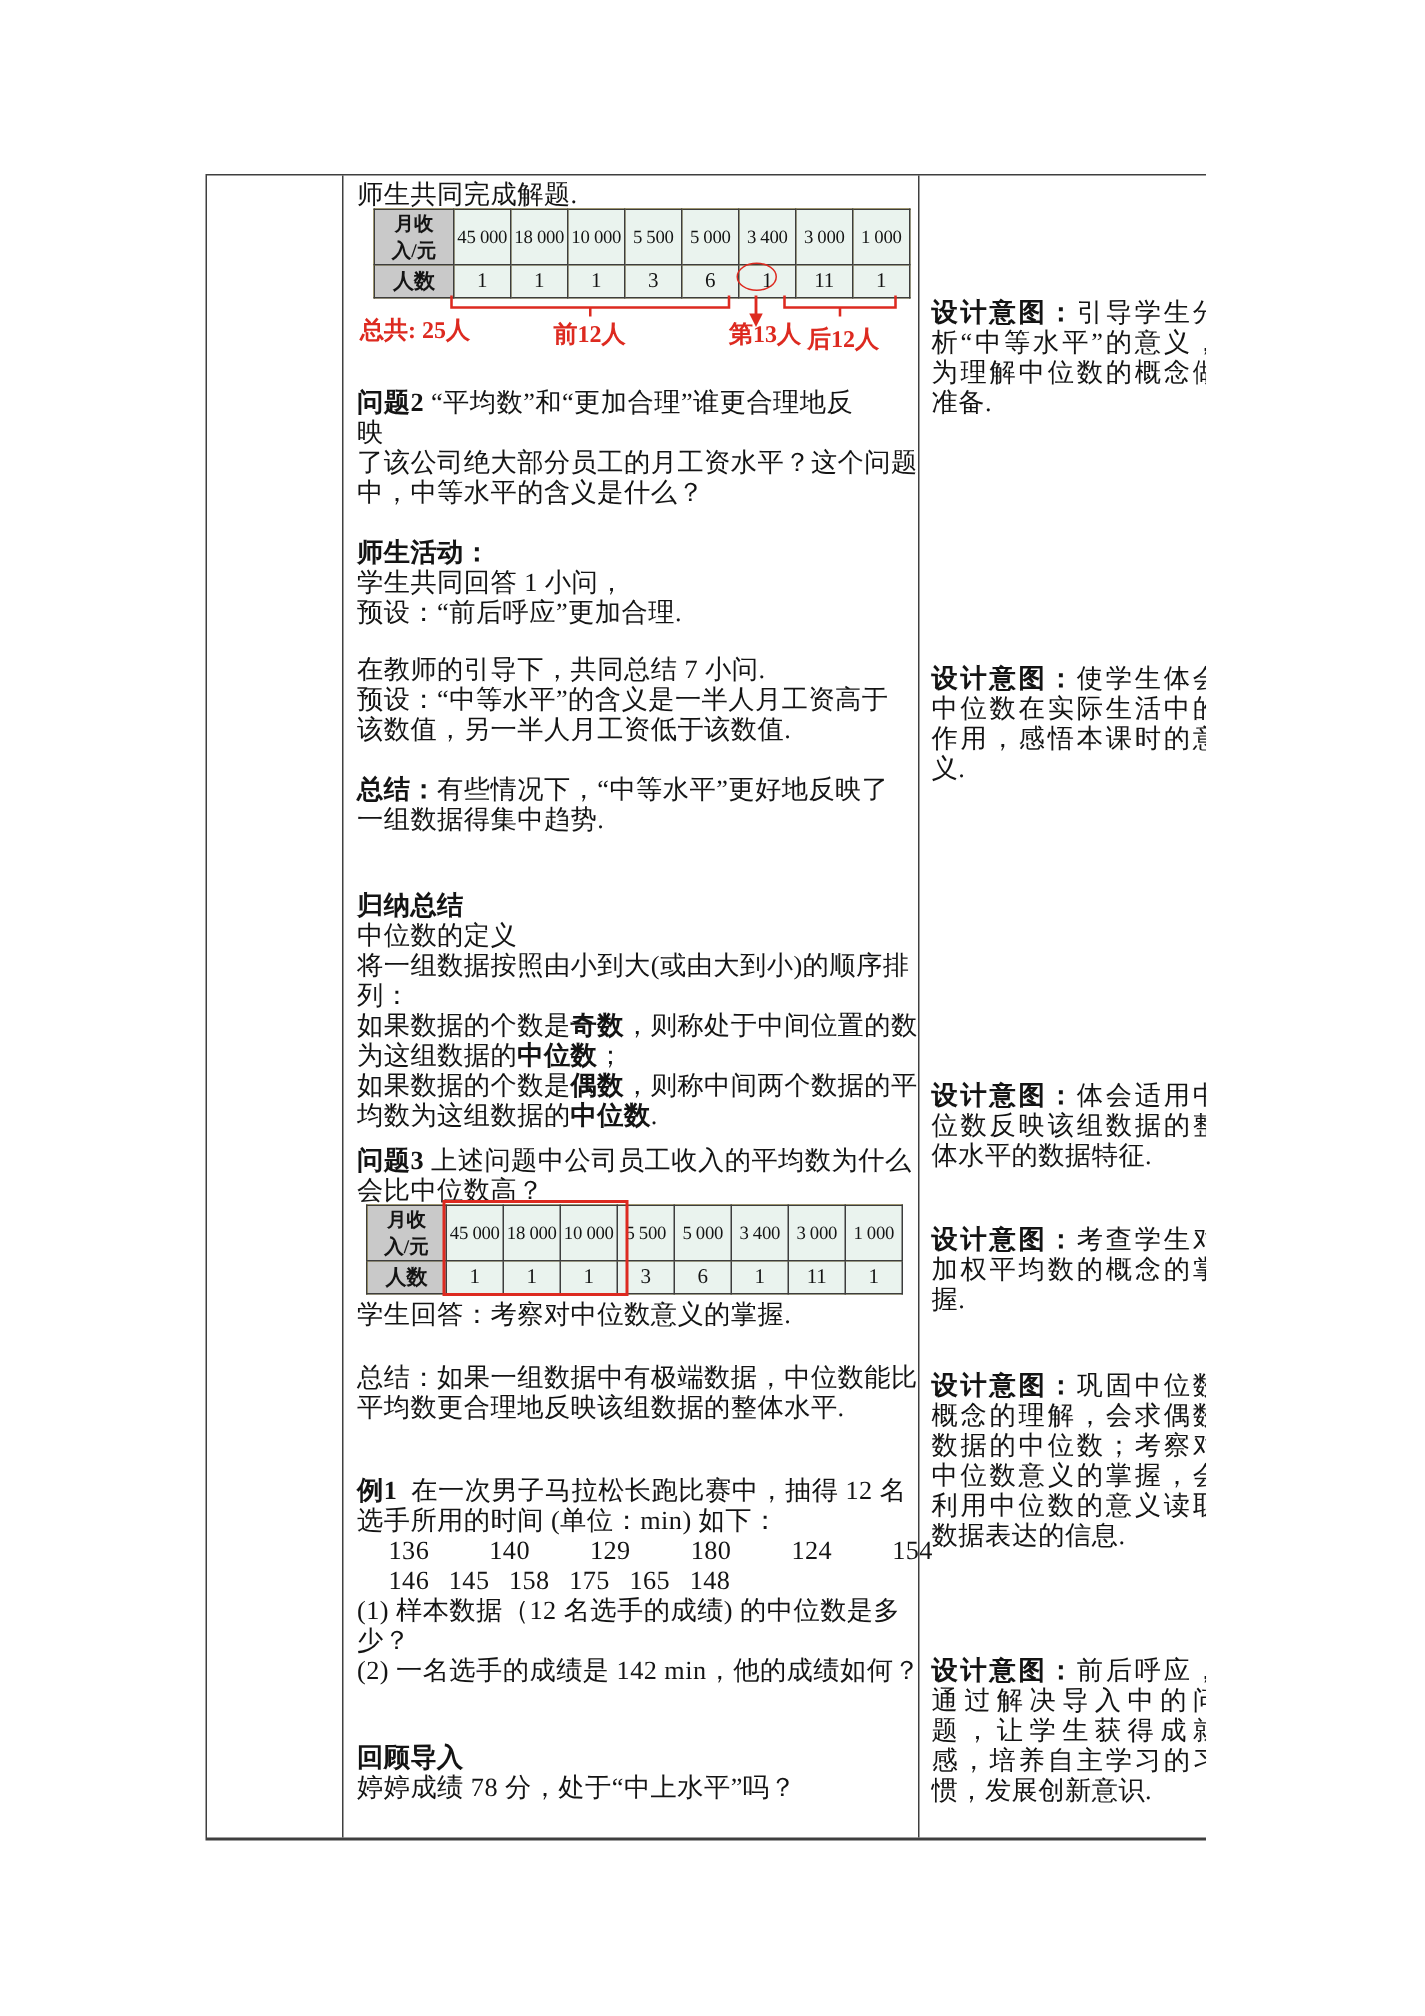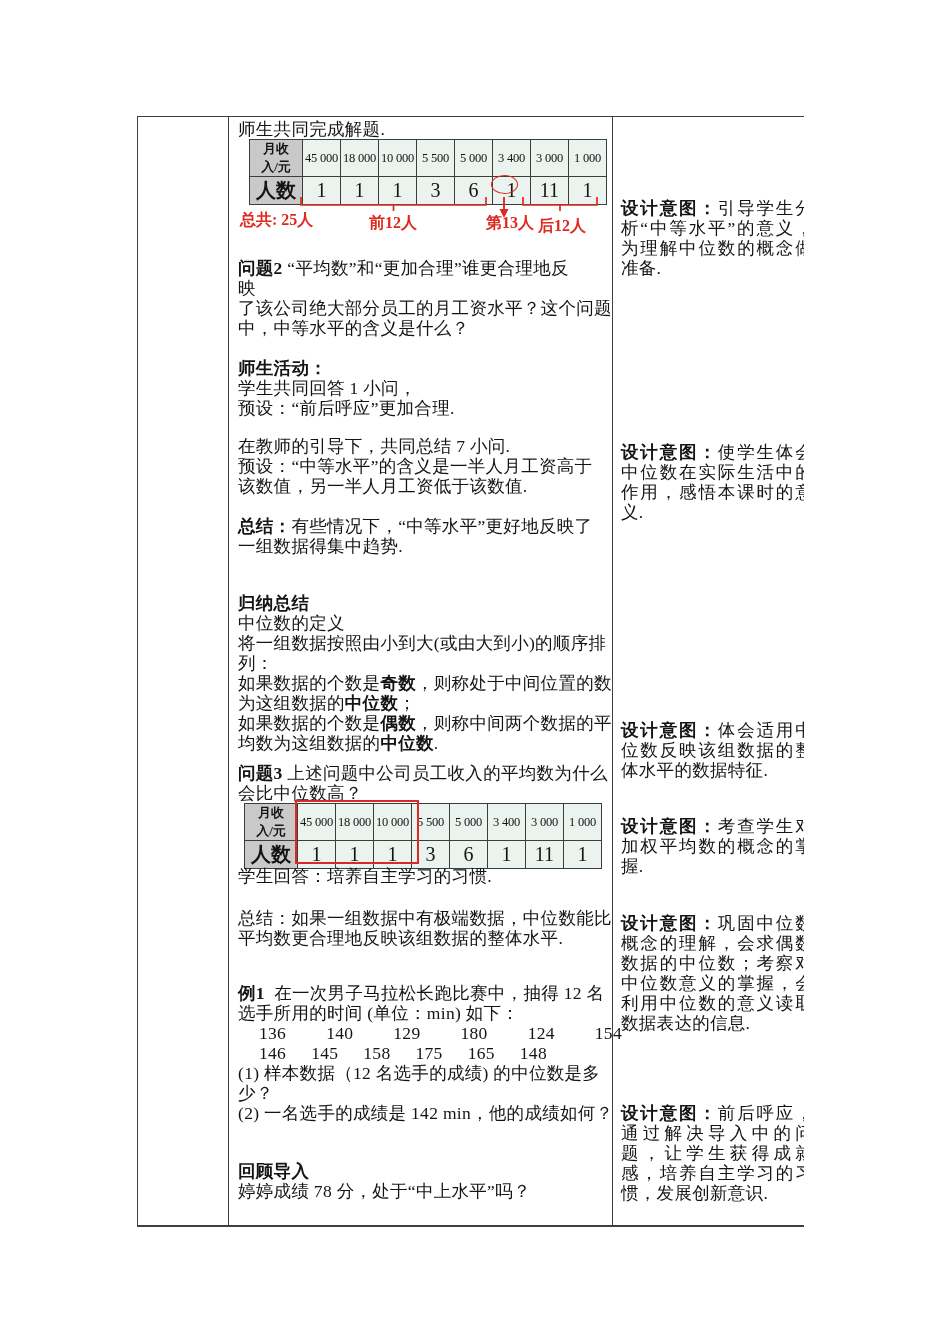--- a/index.html
+++ b/index.html
@@ -27,21 +27,21 @@
   .flow .ln{height:auto;white-space:normal;text-align:justify;line-height:20px;}
 
   
   table.stat{border-collapse:collapse;position:absolute;background:#fde047;}
   table.stat td{
     border:1px solid #3d3d3d;text-align:center;vertical-align:middle;
     padding:0;font-size:12.5px;letter-spacing:-0.2px;background:#eaf3ee;
   }
   table.stat td.hc{background:#c9c9c9;font-weight:bold;font-size:13px;width:52px;letter-spacing:0;}
   table.stat tr.r1 td{height:35px;width:37px;}
-  table.stat tr.r2 td{height:21px;font-size:20px;letter-spacing:0;}
+  table.stat tr.r2 td{height:21px;font-size:14px;letter-spacing:0;}
   table.stat{border:1.5px solid #2f2f2f;}
 
   .circle-mark{
     position:absolute;width:27px;height:19px;border:1.6px solid #dd2a20;
     border-radius:50%;box-sizing:border-box;background:transparent;
   }
   .red-rect{
     position:absolute;border:2.6px solid #dd2a20;box-sizing:border-box;background:transparent;
   }
   .annot-svg{position:absolute;overflow:visible;}
@@ -165,41 +165,41 @@
         <td>1</td>
         <td>11</td>
         <td>1</td>
       </tr>
     </tbody>
       </table>
 
     <div class="red-rect" style="left:157px;top:683px;width:124px;height:64px;"></div>
 
     <div class="blk" style="top:749px;">
-        <div class="ln"><span>学生回答：培养自主学习的习惯.</span></div>
+        <div class="ln"><span>学生回答：考察对中位数意义的掌握.</span></div>
       </div>
     <div class="blk" style="top:791px;">
         <div class="ln"><span>总结：如果一组数据中有极端数据，中位数能比</span></div>
         <div class="ln"><span>平均数更合理地反映该组数据的整体水平.</span></div>
       </div>
     <div class="blk" style="top:866px;">
         <div class="ln"><span class="b">例1</span><span>  在一次男子马拉松长跑比赛中，抽得 12 名</span></div>
         <div class="ln"><span>选手所用的时间 (单位：min) 如下：</span></div>
       </div>
 
     <div class="blk" style="top:906px;">
       <div class="ln" style="display:flex;gap:40px;padding-left:21px;">
         <span>136</span>
         <span>140</span>
         <span>129</span>
         <span>180</span>
         <span>124</span>
         <span>154</span>
       </div>
-      <div class="ln" style="display:flex;gap:25px;padding-left:21px;">
+      <div class="ln" style="display:flex;gap:13px;padding-left:21px;">
         <span>146</span>
         <span>145</span>
         <span>158</span>
         <span>175</span>
         <span>165</span>
         <span>148</span>
       </div>
     </div>
 
     <div class="blk" style="top:946px;">

